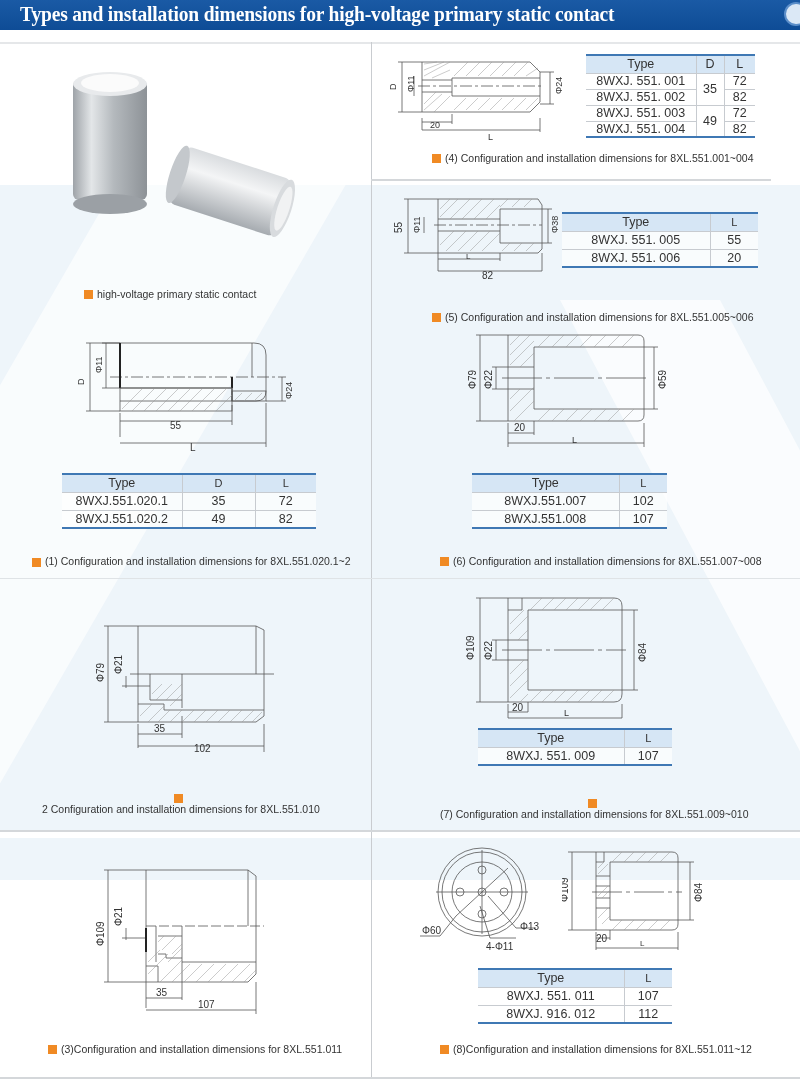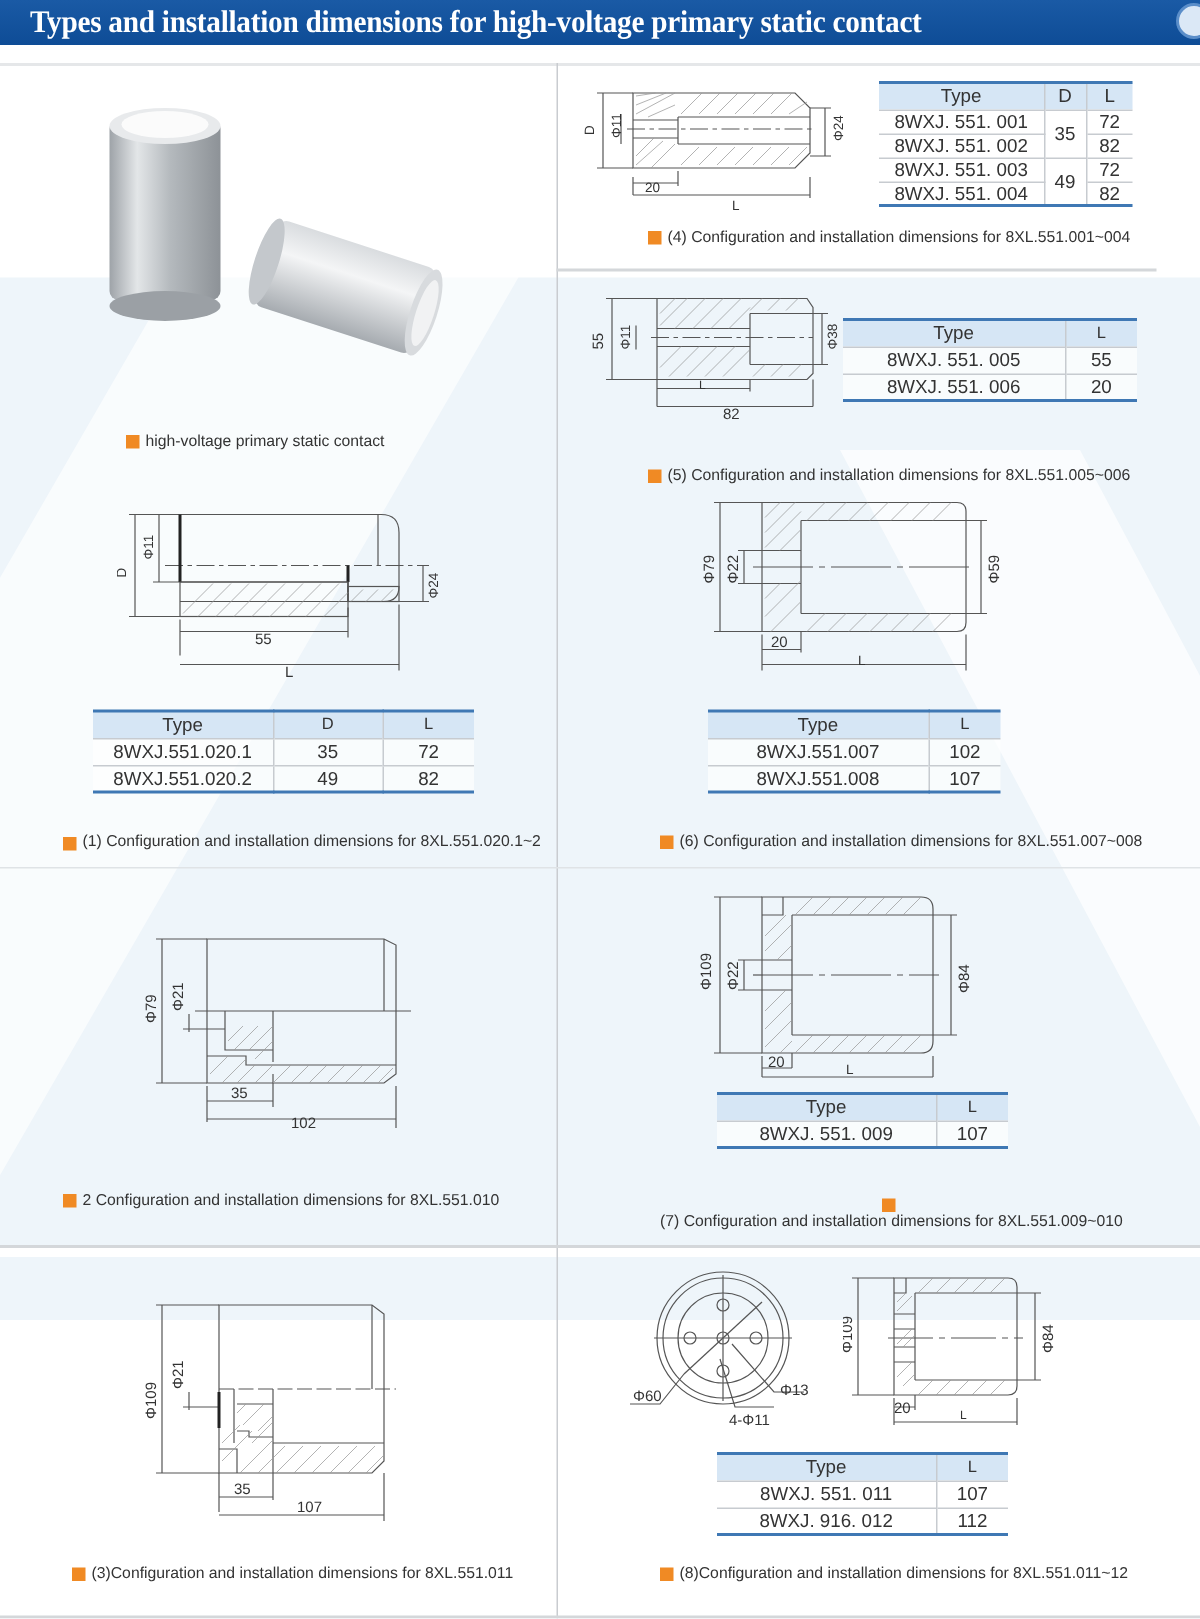--- a/index.html
+++ b/index.html
@@ -244,21 +244,21 @@
           <td>35</td>
           <td>72</td>
         </tr>
       <tr>
           <td>8WXJ.551.020.2</td>
           <td>49</td>
           <td>82</td>
         </tr>
     </tbody>
   </table>
-  <div class="caption" style="left:42px;top:244px;align-items:flex-end;">
+  <div class="caption" style="left:32px;top:244px;align-items:flex-end;">
     <span class="sq"></span>
     <span>(1) Configuration and installation dimensions for 8XL.551.020.1~2</span>
   </div>
 </div>
 
 <div class="panel" style="left:372px;top:311px;width:428px;height:267px;">
   <svg width="220" height="130" viewBox="0 0 220 130" style="position:absolute;left:90px;top:14px;">
     <g stroke="#555" stroke-width="0.8" fill="none">
       <path d="M46 10 H176 Q182 10 182 16 V90 Q182 96 176 96 H46 Z"></path>
       <path d="M72 22 H182 M72 84 H182 M72 22 V84"></path>
@@ -316,21 +316,21 @@
       <path d="M46 104 V128 M90 96 V118 M172 104 V132 M46 114 H90 M46 126 H172"></path>
     </g>
     <g stroke="#999" stroke-width="0.5">
       <path d="M60 74 L70 64 M64 80 L80 64 M74 80 L90 64 M78 86 L90 74 M48 96 L60 84 M56 102 L72 86 M66 102 L78 90 M78 102 L90 90 M90 102 L102 90 M102 102 L114 90 M114 102 L126 90 M126 102 L138 90 M138 102 L150 90 M150 102 L162 90 M160 102 L170 92"></path>
     </g>
     <text x="12" y="62" font-size="10" transform="rotate(-90 12 62)">Φ79</text>
     <text x="30" y="54" font-size="10" transform="rotate(-90 30 54)">Φ21</text>
     <text x="62" y="112" font-size="10">35</text>
     <text x="102" y="132" font-size="10">102</text>
   </svg>
-  <div class="caption" style="left:42px;top:214px;">
+  <div class="caption" style="left:42px;top:214px;flex-direction:column;">
     <span class="sq"></span>
     <span>2  Configuration and installation dimensions for 8XL.551.010</span>
   </div>
 </div>
 
 <div class="panel" style="left:372px;top:580px;width:428px;height:250px;">
   <svg width="200" height="130" viewBox="0 0 200 130" style="position:absolute;left:90px;top:10px;">
     <g stroke="#555" stroke-width="0.8" fill="none">
       <path d="M46 8 H152 Q160 8 160 16 V104 Q160 112 152 112 H46 Z"></path>
       <path d="M66 20 H160 M66 100 H160 M66 20 V100"></path>

